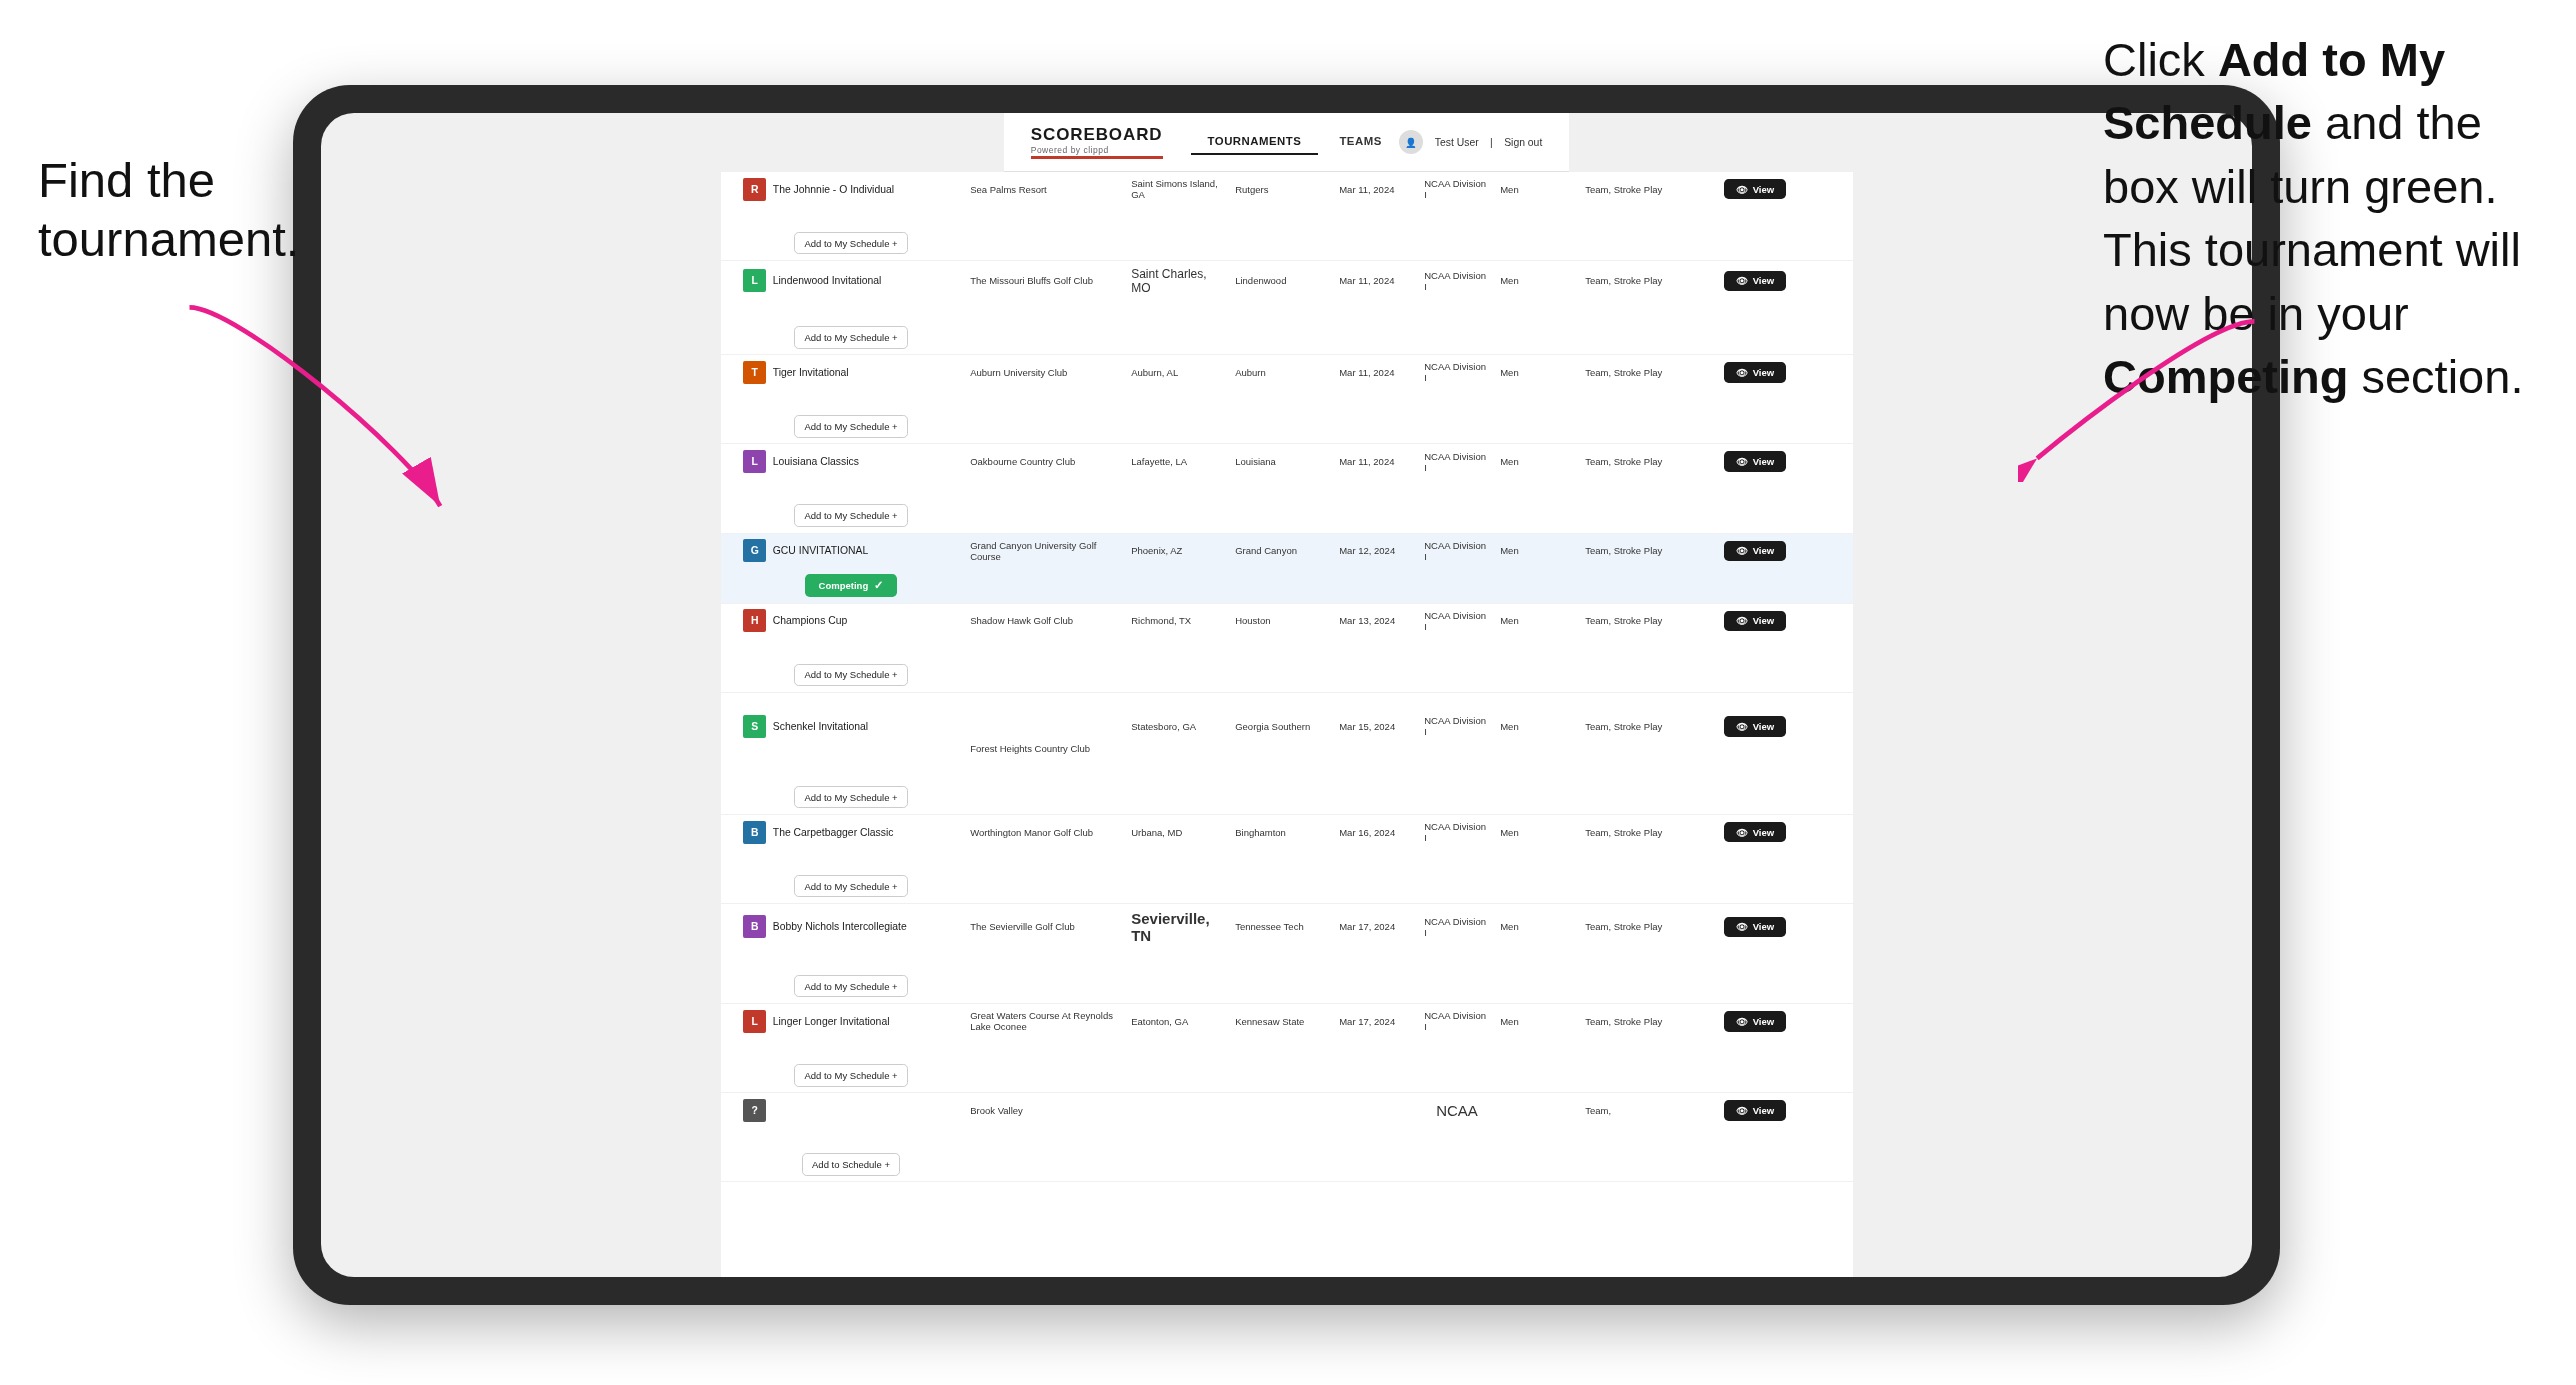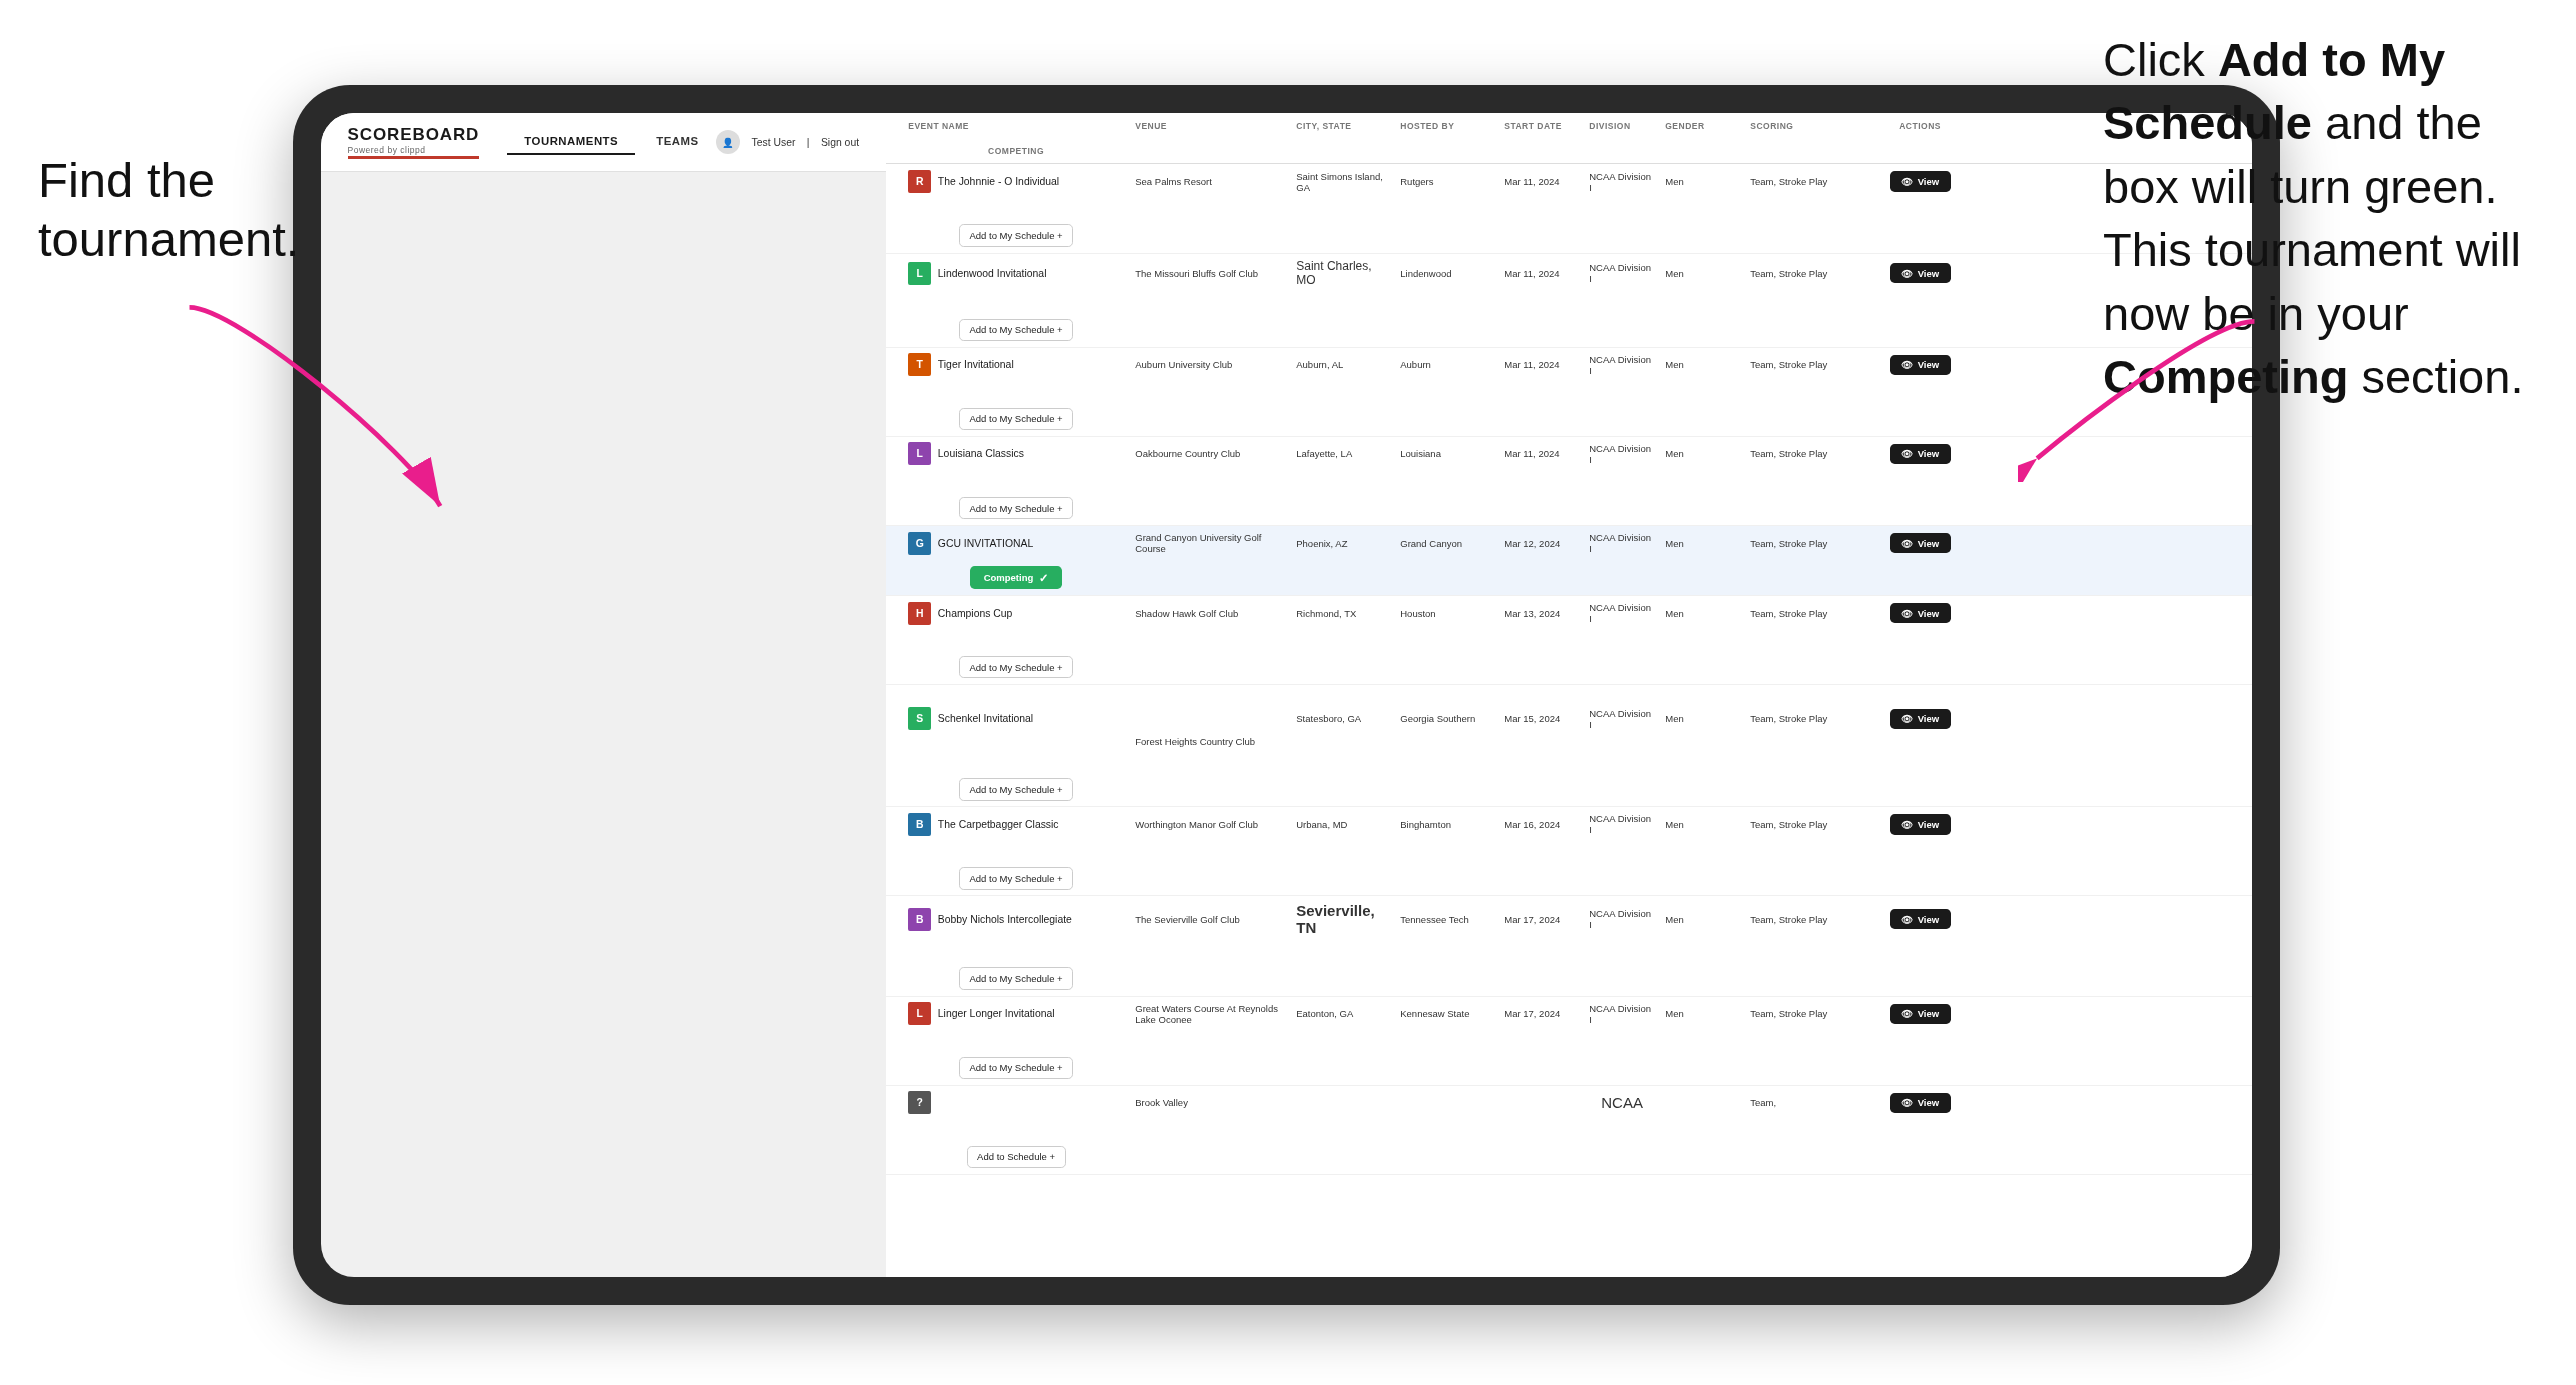--- a/index.html
+++ b/index.html
@@ -53,21 +53,22 @@
       padding: 28px;
     }
 
     .tablet-screen {
       width: 100%;
       height: 100%;
       background: #f0f0f0;
       border-radius: 33px;
       overflow: hidden;
       display: flex;
-      flex-direction: row;
+      flex-direction: column;
+      align-items: center;
     }
 
     
     .navbar {
       background: #ffffff;
       padding: 0 26.5px;
       display: flex;
       align-items: center;
       height: 59px;
       border-bottom: 0.9px solid #e0e0e0;
@@ -348,32 +349,20 @@
       <div class="nav-right">
         <div class="user-avatar">👤</div>
         <span>Test User</span>
         <span>|</span>
         <span class="signout-link">Sign out</span>
       </div>
     </div>
 
     <div class="table-container">
 
-      <div class="table-header">
-        <div class="th">EVENT NAME</div>
-        <div class="th">VENUE</div>
-        <div class="th">CITY, STATE</div>
-        <div class="th">HOSTED BY</div>
-        <div class="th">START DATE</div>
-        <div class="th">DIVISION</div>
-        <div class="th">GENDER</div>
-        <div class="th">SCORING</div>
-        <div class="th th-actions">ACTIONS</div>
-        <div class="th th-competing">COMPETING</div>
-      </div>
 
       <div class="table-body" id="table-body">
       <div class="table-row">
             <div class="td">
               <div class="team-logo" style="background: rgb(192, 57, 43);">R</div>
               <span class="event-name">The Johnnie - O Individual</span>
             </div>
             <div class="td-small" style="padding: 5.7px; font-size: 9.5px; color: rgb(51, 51, 51); display: flex; align-items: center;">Sea Palms Resort</div>
             <div class="td-small" style="padding: 5.7px; font-size: 9.5px; color: rgb(51, 51, 51); display: flex; align-items: center;">Saint Simons Island, GA</div>
             <div class="td-small" style="padding: 5.7px; font-size: 9.5px; color: rgb(51, 51, 51); display: flex; align-items: center;">Rutgers</div>

